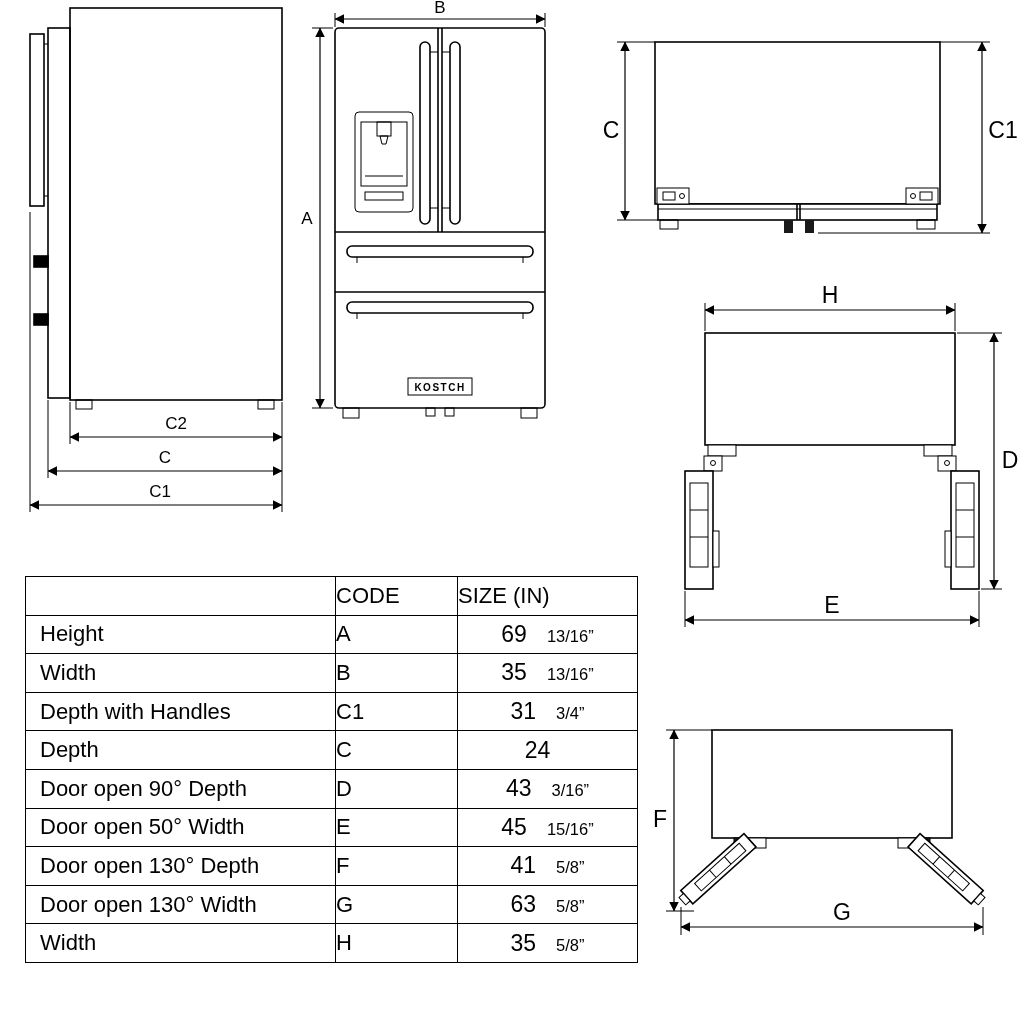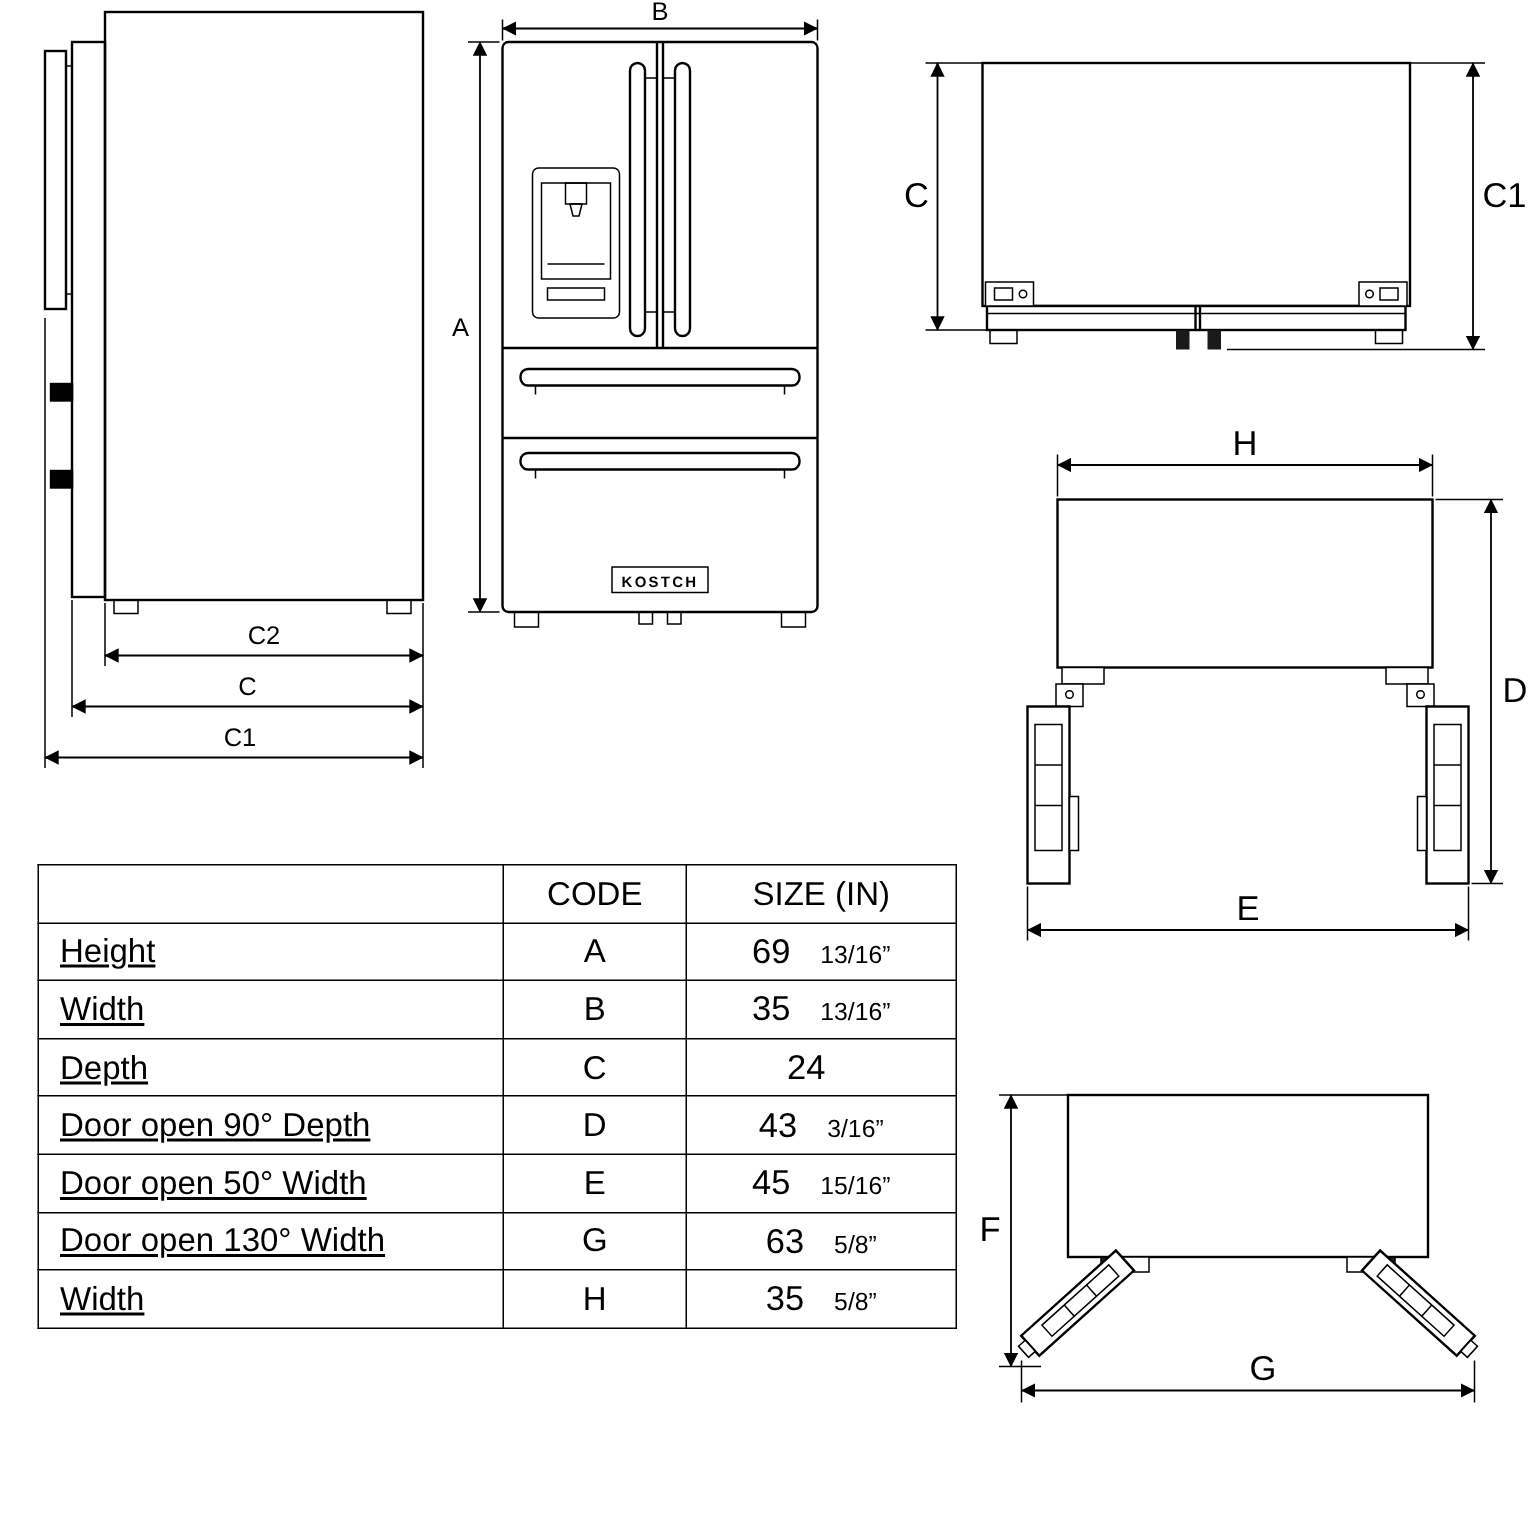--- a/index.html
+++ b/index.html
@@ -10,22 +10,22 @@
   svg text.big{font-size:23px;}
   .ln{stroke:#000;stroke-width:1.6;fill:none;}
   .thin{stroke-width:1;}
   .dim line{stroke:#000;stroke-width:1.2;fill:none;}
   line.ext{stroke-width:1;}
   
   .dim-table{position:absolute;left:25px;top:576px;border-collapse:collapse;table-layout:fixed;background:#fff;}
   .dim-table th,.dim-table td{border:1.6px solid #000;height:37.6px;font-size:22px;font-weight:normal;
         padding:0;color:#000;overflow:hidden;white-space:nowrap;}
   .dim-table col.c-label{width:310px;} .dim-table col.c-code{width:122px;} .dim-table col.c-size{width:180px;}
-  td.label{text-align:left;padding-left:14px;text-decoration:underline;}
-  td.code,th{text-align:center;}
+  td.label{text-align:left;padding-left:14px;}
+  td.code,th{text-align:left;}
   td.size{text-align:center;}
   .size-main{font-size:23px;text-align:center;}
   .size-frac{font-size:16.5px;margin-left:20px;}
 </style>
 </head>
 <body>
 
 <div class="page">
 
   <svg style="left:10px;top:0" width="300" height="530" viewBox="0 0 300 530">
@@ -287,35 +287,45 @@
         <td class="label">Height</td>
         <td class="code">A</td>
         <td class="size"><span class="size-main">69</span><span class="size-frac">13/16”</span></td>
       </tr>
       <tr>
         <td class="label">Width</td>
         <td class="code">B</td>
         <td class="size"><span class="size-main">35</span><span class="size-frac">13/16”</span></td>
       </tr>
       <tr>
+        <td class="label">Depth with Handles</td>
+        <td class="code">C1</td>
+        <td class="size"><span class="size-main">31</span><span class="size-frac">3/4”</span></td>
+      </tr>
+      <tr>
         <td class="label">Depth</td>
         <td class="code">C</td>
         <td class="size"><span class="size-main">24</span><span class="size-frac"></span></td>
       </tr>
       <tr>
         <td class="label">Door open 90° Depth</td>
         <td class="code">D</td>
         <td class="size"><span class="size-main">43</span><span class="size-frac">3/16”</span></td>
       </tr>
       <tr>
         <td class="label">Door open 50° Width</td>
         <td class="code">E</td>
         <td class="size"><span class="size-main">45</span><span class="size-frac">15/16”</span></td>
       </tr>
       <tr>
+        <td class="label">Door open 130° Depth</td>
+        <td class="code">F</td>
+        <td class="size"><span class="size-main">41</span><span class="size-frac">5/8”</span></td>
+      </tr>
+      <tr>
         <td class="label">Door open 130° Width</td>
         <td class="code">G</td>
         <td class="size"><span class="size-main">63</span><span class="size-frac">5/8”</span></td>
       </tr>
       <tr>
         <td class="label">Width</td>
         <td class="code">H</td>
         <td class="size"><span class="size-main">35</span><span class="size-frac">5/8”</span></td>
       </tr>
     </tbody>

